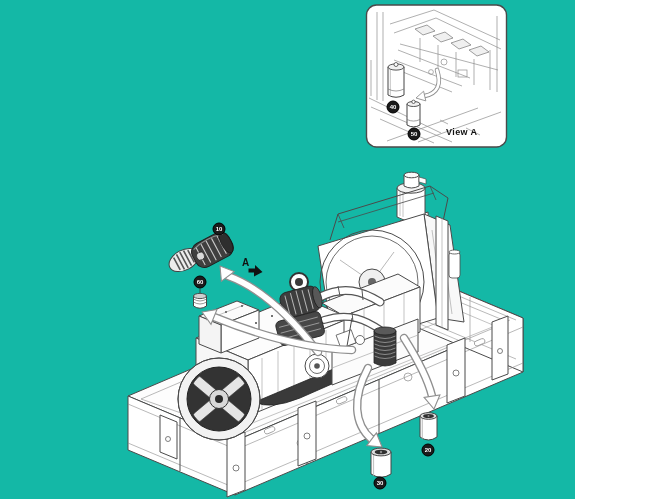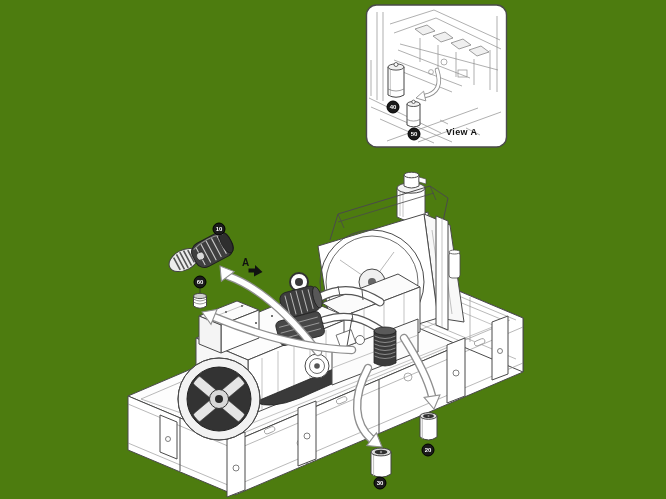--- a/index.html
+++ b/index.html
@@ -1,16 +1,16 @@
 <!DOCTYPE html>
 <html><head>
 <meta charset="utf-8">
 <style>
   html,body{margin:0;padding:0;background:#fff;}
-  .stage{position:relative;width:666px;height:499px;background:#4d7c0f;overflow:hidden;
+  .stage{position:relative;width:575px;height:499px;background:#14b8a6;overflow:hidden;
          font-family:"Liberation Sans",sans-serif;}
   .artwork{position:absolute;left:0;top:0;}
   .callout{position:absolute;width:13px;height:13px;border-radius:50%;
            background:#1b1b1b;color:#ffffff;border:1px solid #000;box-sizing:border-box;
            font-weight:bold;font-size:6px;line-height:11px;text-align:center;
            transform:translate(-50%,-50%);letter-spacing:0;}
   .view-a-label{position:absolute;left:446px;top:127px;font-weight:bold;font-size:9px;
                 color:#111;letter-spacing:.4px;}
   .direction-label{position:absolute;left:242px;top:257px;font-weight:bold;font-size:10px;color:#111;}
 </style>

